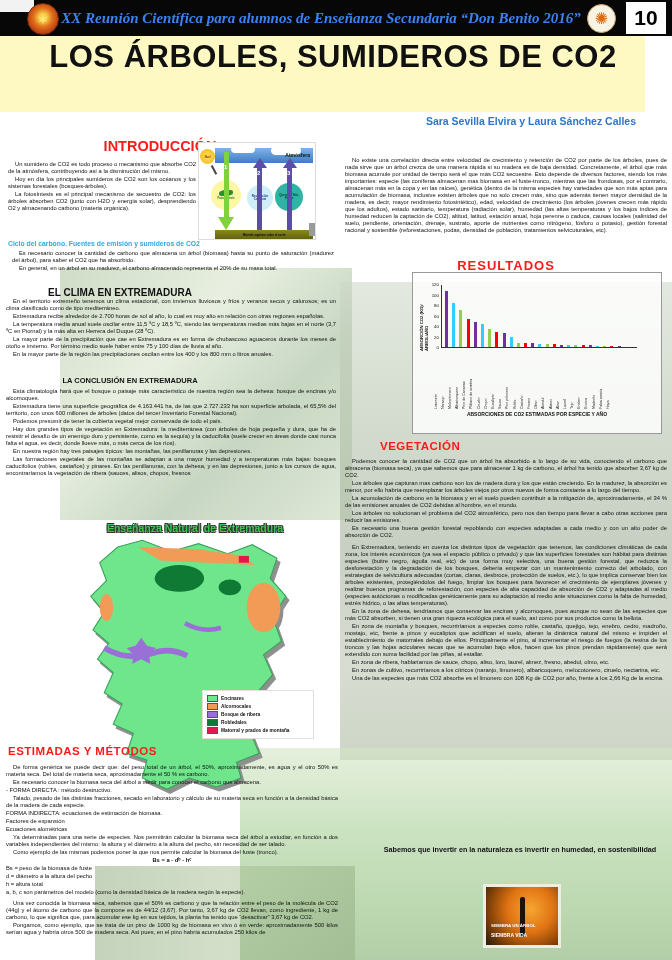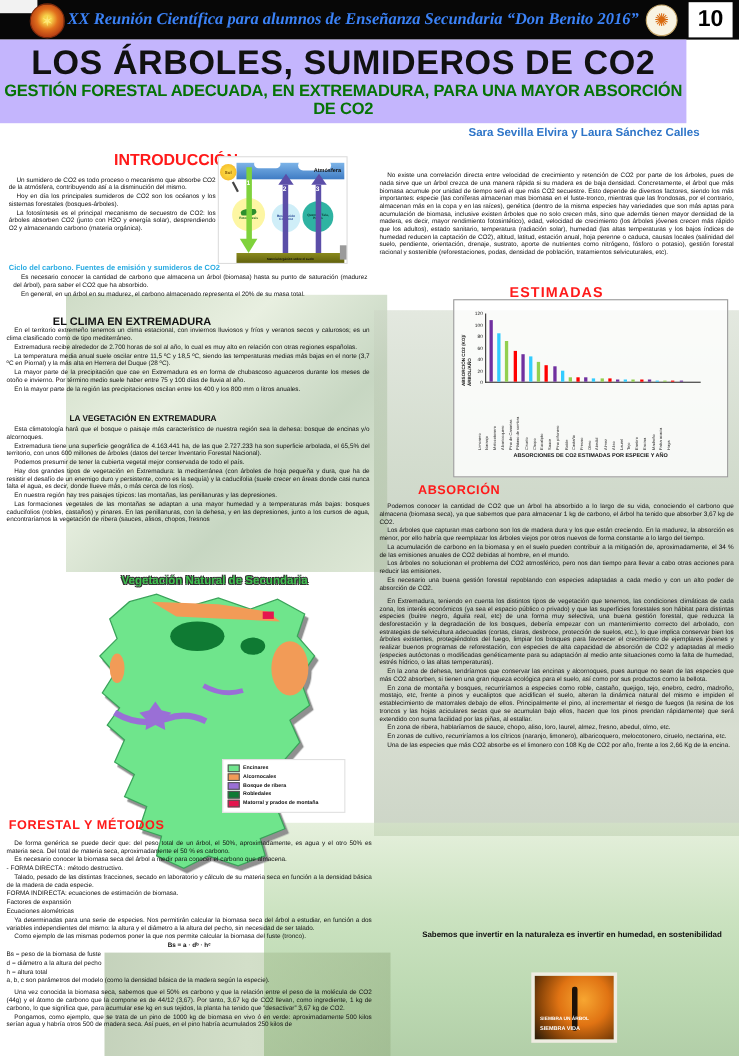--- a/index.html
+++ b/index.html
@@ -12,21 +12,21 @@
   .emblem-left{position:absolute;left:27px;top:3px;width:30px;height:30px;border-radius:50%;
      background:radial-gradient(circle at 50% 45%,#f7d24a 16%,#e2711d 42%,#b23a12 75%,#5e1a07 95%);
      display:flex;align-items:center;justify-content:center;color:#ffe87a;font-size:13px;border:1px solid #7a2a0c;}
   .header-title{position:absolute;left:66px;right:96px;top:0;height:36px;display:flex;align-items:center;justify-content:center;
      color:#3b82f6;font-family:"Liberation Serif",serif;font-style:italic;font-weight:bold;font-size:15px;white-space:nowrap;}
   .emblem-right{position:absolute;right:56px;top:4px;width:27px;height:27px;border-radius:50%;background:#f8f3e2;
      display:flex;align-items:center;justify-content:center;color:#d86a10;font-size:16px;border:1px solid #c7a86a;}
   .page-num{position:absolute;right:6px;top:2px;width:40px;height:32px;background:#fff;color:#000;
      display:flex;align-items:center;justify-content:center;font-weight:bold;font-size:21px;}
   
-  .title-band{position:absolute;top:36px;left:0;width:624px;height:76px;background:#c4b5fd;text-align:center;}
+  .title-band{position:absolute;top:36px;left:0;width:624px;height:76px;background:#fef9c3;text-align:center;padding-left:21px;}
   .t1{font-size:31px;line-height:35px;font-weight:bold;margin-top:3px;letter-spacing:0.5px;}
   .t2{font-size:20px;line-height:22px;font-weight:bold;}
   .t3{font-size:15px;line-height:17px;font-weight:bold;color:#067306;letter-spacing:-0.2px;}
   
   .byline-school{position:absolute;left:8px;top:115px;color:#E8242C;font-weight:bold;font-size:10.5px;}
   .byline-authors{position:absolute;right:36px;top:115px;color:#2E75C8;font-weight:bold;font-size:10.5px;margin-left:36px;}
   
   .bg{position:absolute;z-index:0;}
   .bgA{left:60px;top:268px;width:292px;height:252px;opacity:.5;
        background:linear-gradient(135deg,#9fb98f,#d2e0c2 35%,#8fae85 65%,#c0d2b0);}
@@ -99,21 +99,20 @@
   <div class="header">
     <div class="corner-box"></div>
     <div class="emblem-left">✶</div>
     <div class="header-title">XX  Reunión Científica para alumnos de Enseñanza Secundaria “Don Benito 2016”</div>
     <div class="emblem-right">✺</div>
     <div class="page-num">10</div>
   </div>
 
   <div class="title-band">
     <div class="t1">LOS ÁRBOLES, SUMIDEROS DE CO2</div>
-    <div class="t3">GESTIÓN  FORESTAL  ADECUADA, EN  EXTREMADURA, PARA UNA  MAYOR  ABSORCIÓN DE CO2</div>
   </div>
 
   <div class="byline-authors z">Sara Sevilla Elvira y Laura Sánchez Calles</div>
 
   <div class="bg bgA"></div>
   <div class="bg bgB"></div>
   <div class="bg bgC"></div>
   <div class="bg bgD"></div>
 
   <div class="abs z sec-red h-center" style="left:20px;top:138px;width:280px;font-size:14.5px;">INTRODUCCIÓN</div>
@@ -165,32 +164,32 @@
 
   <div class="abs z h-center" style="left:20px;top:287px;width:200px;font-size:10px;">EL CLIMA EN EXTREMADURA</div>
   <div class="abs z small" style="left:6px;top:298px;width:330px;">
     <p>En el territorio extremeño tenemos un clima estacional, con inviernos lluviosos y fríos y veranos secos y calurosos; es un clima clasificado como de tipo mediterráneo.</p>
     <p>Extremadura recibe alrededor de 2.700 horas de sol al año, lo cual es muy alto en relación con otras regiones españolas.</p>
     <p>La temperatura media anual suele oscilar entre 11,5 ºC y 18,5 ºC, siendo las temperaturas medias más bajas en el norte (3,7 ºC en Piornal) y la más alta en Herrera del Duque (28 ºC).</p>
     <p>La mayor parte de la precipitación que cae en Extremadura es en forma de chubascoso aguaceros durante los meses de otoño e invierno. Por término medio suele haber entre 75 y 100 días de lluvia al año.</p>
     <p>En la mayor parte de la región las precipitaciones oscilan entre los 400 y los 800 mm o litros anuales.</p>
   </div>
 
-  <div class="abs z h-center" style="left:20px;top:376px;width:220px;font-size:7.5px;">LA VEGETACIÓN EN EXTREMADURA</div>
+  <div class="abs z h-center" style="left:20px;top:376px;width:220px;font-size:7.5px;">LA CONCLUSIÓN EN EXTREMADURA</div>
   <div class="abs z small" style="left:6px;top:388px;width:330px;">
     <p>Esta climatología hará que el bosque o paisaje más característico de nuestra región sea la dehesa: bosque de encinas y/o alcornoques.</p>
     <p>Extremadura tiene una superficie geográfica de 4.163.441 ha, de las que 2.727.233 ha son superficie arbolada, el 65,5% del territorio, con unos 600 millones de árboles (datos del tercer Inventario Forestal Nacional).</p>
     <p>Podemos presumir de tener la cubierta vegetal mejor conservada de todo el país.</p>
     <p>Hay dos grandes tipos de vegetación en Extremadura: la mediterránea (con árboles de hoja pequeña y dura, que ha de resistir el desafío de un enemigo duro y persistente, como es la sequía) y la caducifolia (suele crecer en áreas donde casi nunca falta el agua, es decir, donde llueve más, o más cerca de los ríos).</p>
     <p>En nuestra región hay tres paisajes típicos: las montañas, las penillanuras y las depresiones.</p>
     <p>Las formaciones vegetales de las montañas se adaptan a una mayor humedad y a temperaturas más bajas: bosques caducifolios (robles, castaños) y pinares. En las penillanuras, con la dehesa, y en las depresiones, junto a los cursos de agua, encontraríamos la vegetación de ribera (sauces, alisos, chopos, fresnos</p>
   </div>
 
   <div class="abs z map-block">
-    <div class="map-title">Vegetación Natural de Secundaria</div>
+    <div class="map-title">Enseñanza Natural de Extremadura</div>
     <svg width="230" height="258" viewBox="0 0 200 230" style="position:absolute;left:0;top:20px;filter:drop-shadow(3px 4px 0 #8f8f8f);">
       <path d="M40,8 L62,2 L88,12 L112,5 L138,14 L160,6 L182,18 L176,36 L190,52 L178,70 L186,92 L170,104 L178,122 L164,138 L174,158 L158,172 L166,192 L146,200 L150,214 L128,222 L104,214 L84,224 L62,214 L66,198 L48,192 L54,174 L36,166 L44,148 L28,138 L36,120 L22,108 L32,94 L18,82 L28,66 L16,52 L30,38 L24,22 Z" fill="#6FE58C" stroke="#3aa35a" stroke-width="1"></path>
       <path d="M58,8 L112,10 L152,16 L162,24 L120,22 L78,20 Z" fill="#F29B57"></path>
       <ellipse cx="170" cy="62" rx="15" ry="22" fill="#F29B57"></ellipse>
       <ellipse cx="30" cy="62" rx="6" ry="12" fill="#F29B57"></ellipse>
       <ellipse cx="95" cy="36" rx="22" ry="12" fill="#0F7A33"></ellipse>
       <ellipse cx="140" cy="44" rx="10" ry="7" fill="#0F7A33"></ellipse>
       <rect x="148" y="16" width="9" height="6" fill="#E5154E"></rect>
       <path d="M28,98 q20,12 42,5 q16,-6 32,2" stroke="#9A6FD6" stroke-width="5" fill="none"></path>
       <path d="M100,76 q16,9 32,4" stroke="#9A6FD6" stroke-width="4" fill="none"></path>
@@ -213,21 +212,21 @@
         <div class="swatch" style="background: rgb(15, 122, 51);"></div>
         <div class="legend-label">Robledales</div>
       </div>
       <div class="legend-row">
         <div class="swatch" style="background: rgb(229, 21, 78);"></div>
         <div class="legend-label">Matorral y prados de montaña</div>
       </div>
     </div>
   </div>
 
-  <div class="abs z sec-red" style="left:8px;top:745px;font-size:11.5px;letter-spacing:0.5px;">FORESTAL Y MÉTODOS</div>
+  <div class="abs z sec-red" style="left:8px;top:745px;font-size:11.5px;letter-spacing:0.5px;">ESTIMADAS Y MÉTODOS</div>
   <div class="abs z small" style="left:6px;top:764px;width:332px;">
     <p>De forma genérica se puede decir que: del peso total de un árbol, el 50%, aproximadamente, es agua y el otro 50% es materia seca. Del total de materia seca, aproximadamente el 50 % es carbono.</p>
     <p>Es necesario conocer la biomasa seca del árbol a medir para conocer el carbono que almacena.</p>
     <p class="noind">- FORMA DIRECTA : método destructivo.</p>
     <p>Talado, pesado de las distintas fracciones, secado en laboratorio y cálculo de su materia seca en función a la densidad básica de la madera de cada especie.</p>
     <p class="noind">FORMA INDIRECTA: ecuaciones de estimación de biomasa.</p>
     <p class="noind" style="text-indent:4px;">Factores de expansión</p>
     <p class="noind" style="text-indent:4px;">Ecuaciones alométricas</p>
     <p>Ya determinadas para una serie de especies. Nos permitirán calcular la biomasa seca del árbol a estudiar, en función a dos variables independientes del mismo: la altura y el diámetro a la altura del pecho, sin necesidad de ser talado.</p>
     <p>Como ejemplo de las mismas podemos poner la que nos permite calcular la biomasa del fuste (tronco).</p>
@@ -237,21 +236,21 @@
     <p class="noind">h = altura total</p>
     <p class="noind">a, b, c son parámetros del modelo (como la densidad básica de la madera según la especie).</p>
     <p style="margin-top:4px;">Una vez conocida la biomasa seca, sabemos que el 50% es carbono y que la relación entre el peso de la molécula de CO2 (44g) y el átomo de carbono que la compone es de 44/12 (3,67). Por tanto, 3,67 kg de CO2 llevan, como ingrediente, 1 kg de carbono, lo que significa que, para acumular ese kg en sus tejidos, la planta ha tenido que “desactivar” 3,67 kg de CO2.</p>
     <p>Pongamos, como ejemplo, que se trata de un pino de 1000 kg de biomasa en vivo ó en verde: aproximadamente 500 kilos serían agua y habría otros 500 de madera seca. Así pues, en el pino habría acumulados 250 kilos de</p>
   </div>
 
   <div class="abs z small" style="left:345px;top:157px;width:322px;">
     <p>No existe una correlación directa entre velocidad de crecimiento y retención de CO2 por parte de los árboles, pues de nada sirve que un árbol crezca de una manera rápida si su madera es de baja densidad. Concretamente, el árbol que más biomasa acumule por unidad de tiempo será el que más CO2 secuestre. Esto depende de diversos factores, siendo los más importantes: especie (las coníferas almacenan mas biomasa en el fuste-tronco, mientras que las frondosas, por el contrario, almacenan más en la copa y en las raíces), genética (dentro de la misma especies hay variedades que son más aptas para acumulación de biomasa, inclusive existen árboles que no solo crecen más, sino que además tienen mayor densidad de la madera, es decir, mayor rendimiento fotosintético), edad, velocidad de crecimiento (los árboles jóvenes crecen más rápido que los adultos), estado sanitario, temperatura (radiación solar), humedad (las altas temperaturas y los bajos índices de humedad reducen la captación de CO2), altitud, latitud, estación anual, hoja perenne o caduca, causas locales (salinidad del suelo, pendiente, orientación, drenaje, sustrato, aporte de nutrientes como nitrógeno, fósforo o potasio), gestión forestal racional y sostenible (reforestaciones, podas, densidad de población, tratamientos selvicuturales, etc).</p>
   </div>
 
-  <div class="abs z sec-red h-center" style="left:340px;top:258px;width:332px;font-size:13px;letter-spacing:1px;">ESTIMADAS</div>
+  <div class="abs z sec-red h-center" style="left:340px;top:258px;width:332px;font-size:13px;letter-spacing:1px;">RESULTADOS</div>
 
   <div class="abs z chart-box">
     <div class="chart-area">
       <div class="ylab">ABSORCIÓN CO2 (KG)/ÁRBOL/AÑO</div>
       <div class="yticks">
           <div>120</div>
           <div>100</div>
           <div>80</div>
           <div>60</div>
           <div>40</div>
@@ -361,21 +360,21 @@
         <div class="cat">
           <span>Falsa acacia</span>
         </div>
         <div class="cat">
           <span>Haya</span>
         </div>
       </div>
     <div class="chart-caption">ABSORCIONES DE CO2 ESTIMADAS POR ESPECIE Y AÑO</div>
   </div>
 
-  <div class="abs z sec-red" style="left:380px;top:440px;font-size:11.5px;letter-spacing:0.5px;">ABSORCIÓN</div>
+  <div class="abs z sec-red" style="left:380px;top:440px;font-size:11.5px;letter-spacing:0.5px;">VEGETACIÓN</div>
   <div class="abs z small" style="left:345px;top:458px;width:322px;">
     <p>Podemos conocer la cantidad de CO2 que un árbol ha absorbido a lo largo de su vida, conociendo el carbono que almacena (biomasa seca), ya que sabemos que para almacenar 1 kg de carbono, el árbol ha tenido que absorber 3,67 kg de CO2.</p>
     <p>Los árboles que capturan mas carbono son los de madera dura y los que están creciendo. En la madurez, la absorción es menor, por ello habría que reemplazar los árboles viejos por otros nuevos de forma constante a lo largo del tiempo.</p>
     <p>La acumulación de carbono en la biomasa y en el suelo pueden contribuir a la mitigación de, aproximadamente, el 34 % de las emisiones anuales de CO2 debidas al hombre, en el mundo.</p>
     <p>Los árboles no solucionan el problema del CO2 atmosférico, pero nos dan tiempo para llevar a cabo otras acciones para reducir las emisiones.</p>
     <p>Es necesario una buena gestión forestal repoblando con especies adaptadas a cada medio y con un alto poder de absorción de CO2.</p>
     <p style="margin-top:5px;">En Extremadura, teniendo en cuenta los distintos tipos de vegetación que tenemos, las condiciones climáticas de cada zona, los interés económicos (ya sea el espacio público o privado) y que las superficies forestales son hábitat para distintas especies (buitre negro, águila real, etc) de una forma muy selectiva, una buena gestión forestal, que reduzca la desforestación y la degradación de los bosques, debería empezar con un mantenimiento correcto del arbolado, con estrategias de selvicultura adecuadas (cortas, claras, desbroce, protección de suelos, etc.), lo que implica conservar bien los árboles existentes, protegiéndolos del fuego, limpiar los bosques para favorecer el crecimiento de ejemplares jóvenes y realizar buenos programas de reforestación, con especies de alta capacidad de absorción de CO2 y adaptadas al medio (especies autóctonas o modificadas genéticamente para su adaptación al medio ante situaciones como la falta de humedad, estrés hídrico, o las altas temperaturas).</p>
     <p>En la zona de dehesa, tendríamos que conservar las encinas y alcornoques, pues aunque no sean de las especies que más CO2 absorben, si tienen una gran riqueza ecológica para el suelo, así como por sus productos como la bellota.</p>
     <p>En zona de montaña y bosques, recurriríamos a especies como roble, castaño, quejigo, tejo, enebro, cedro, madroño, mostajo, etc, frente a pinos y eucaliptos que acidifican el suelo, alteran la dinámica natural del mismo e impiden el establecimiento de matorrales debajo de ellos. Principalmente el pino, al incrementar el riesgo de fuegos (la resina de los troncos y las hojas aciculares secas que se acumulan bajo ellos, hacen que los pinos prendan rápidamente) que será extendido con suma facilidad por las piñas, al estallar.</p>
     <p>En zona de ribera, hablaríamos de sauce, chopo, aliso, loro, laurel, almez, fresno, abedul, olmo, etc.</p>

